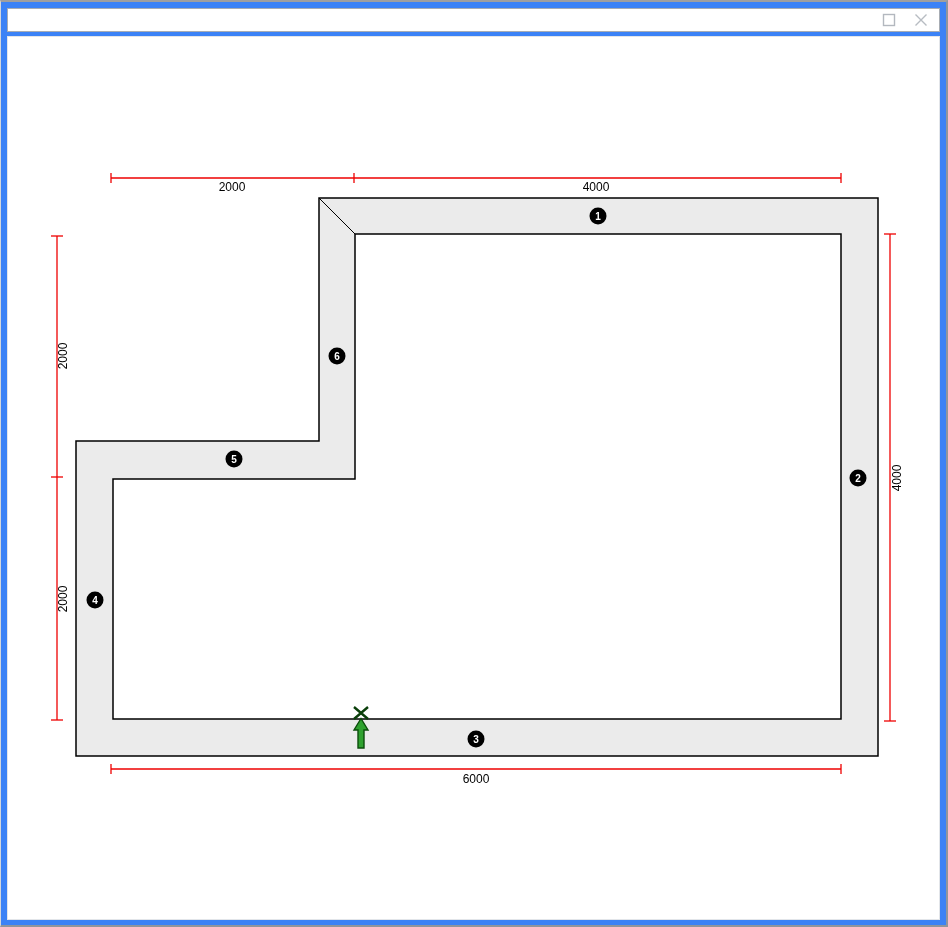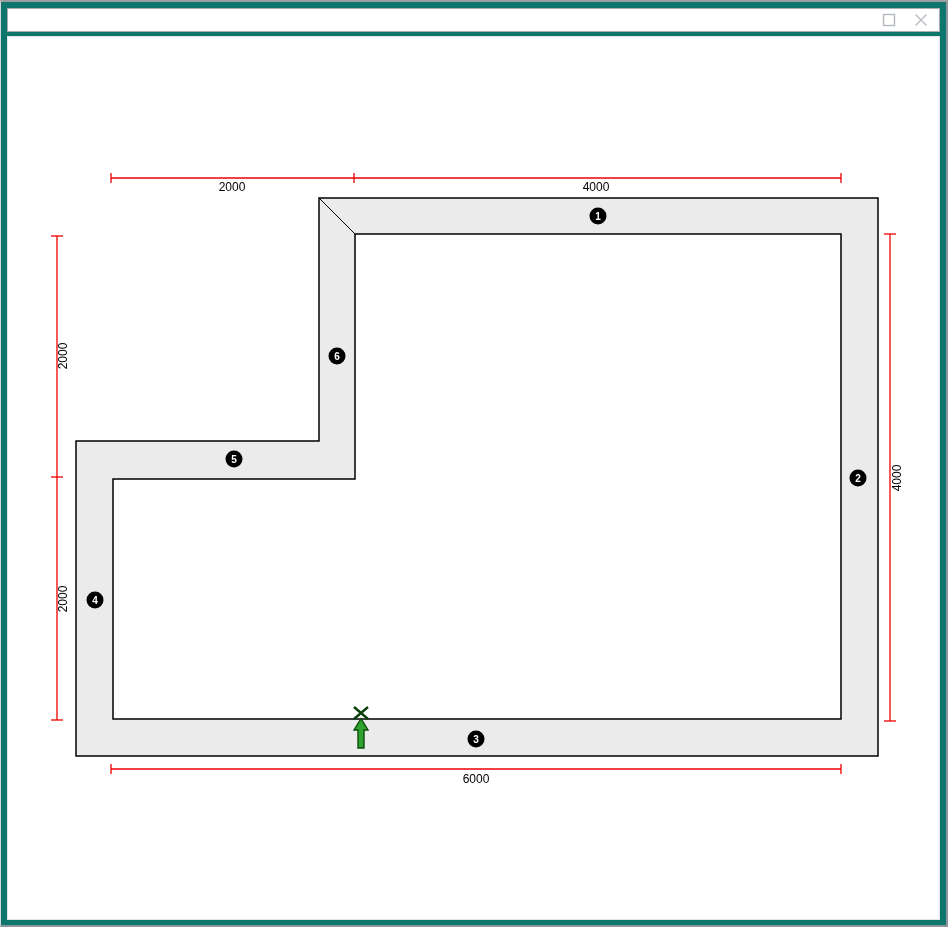--- a/index.html
+++ b/index.html
@@ -6,21 +6,21 @@
     margin: 0; padding: 0;
     width: 948px; height: 927px;
     overflow: hidden;
     background: #ffffff;
     font-family: "Liberation Sans", sans-serif;
   }
   .window {
     position: relative;
     width: 948px; height: 927px;
     box-sizing: border-box;
-    background: #0f766e;
+    background: #3b82f6;
     border-top: 2px solid #9f9f9f;
     border-left: 1px solid #d3d7dd;
     border-right: 2px solid #8f959d;
     border-bottom: 2px solid #8f959d;
   }
   .titlebar {
     position: absolute;
     left: 6px; right: 6px; top: 6px;
     height: 24px;
     background: #ffffff;

